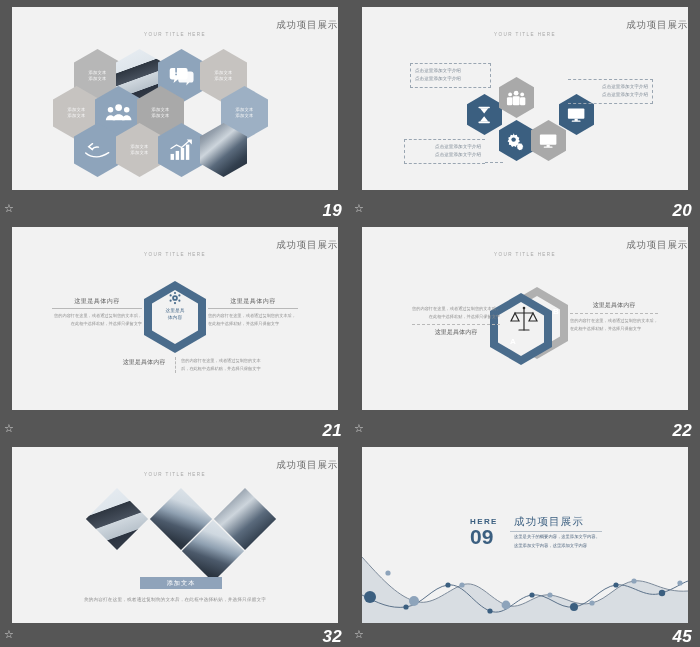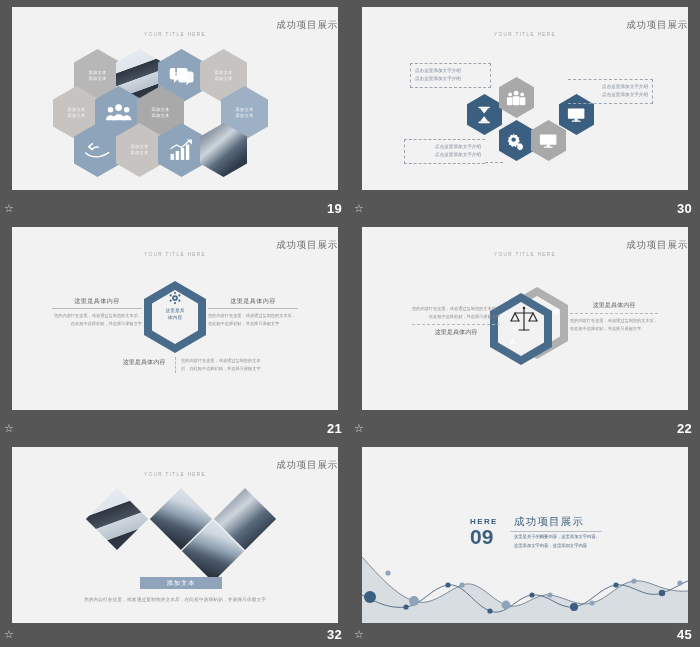--- a/index.html
+++ b/index.html
@@ -36,22 +36,23 @@
   }
   .row3 .footer { height: 24px; }
   .fav {
     position: absolute; left: 4px; top: 5px;
     width: 12px; height: 12px;
     line-height: 12px; font-size: 11px;
     color: #d8d8d8;
   }
   .pagenum {
     position: absolute; right: 8px; top: 4px;
-    font-size: 13px; font-weight: bold;
+    font-size: 17px; font-weight: bold;
     letter-spacing: .3px;
+    font-style: italic;
   }
 
   
   .stitle {
     position: absolute; left: 0; top: 12px; width: 100%;
     text-align: right;
     font-size: 9.5px; color: #6c6c6c; letter-spacing: .8px;
   }
   .ssub {
     position: absolute; left: 0; top: 25px; width: 100%;
@@ -337,21 +338,21 @@
       </div>
 
       <div class="callout" style="left:42px;top:132px;width:81px;border-right:none;">
         <div class="ln" style="text-align:right">点击这里添加文字介绍</div>
         <div class="ln" style="text-align:right">点击这里添加文字介绍</div>
       </div>
       <div class="leader" style="left:123px;top:155px;width:18px;"></div>
     </div>
     <div class="footer">
       <div class="fav">☆</div>
-      <div class="pagenum">30</div>
+      <div class="pagenum">20</div>
     </div>
   </div>
 
   <div class="cell">
     <div class="slide">
       <div class="stitle">成功项目展示</div>
       <div class="ssub">YOUR TITLE HERE</div>
 
       <div class="ringhex" style="left:132px;top:54px;width:62px;height:72px;background:#4a6c8c;">
         <div class="ringhex" style="left:8px;top:9px;width:46px;height:54px;background:#f2f2f2;"></div>

